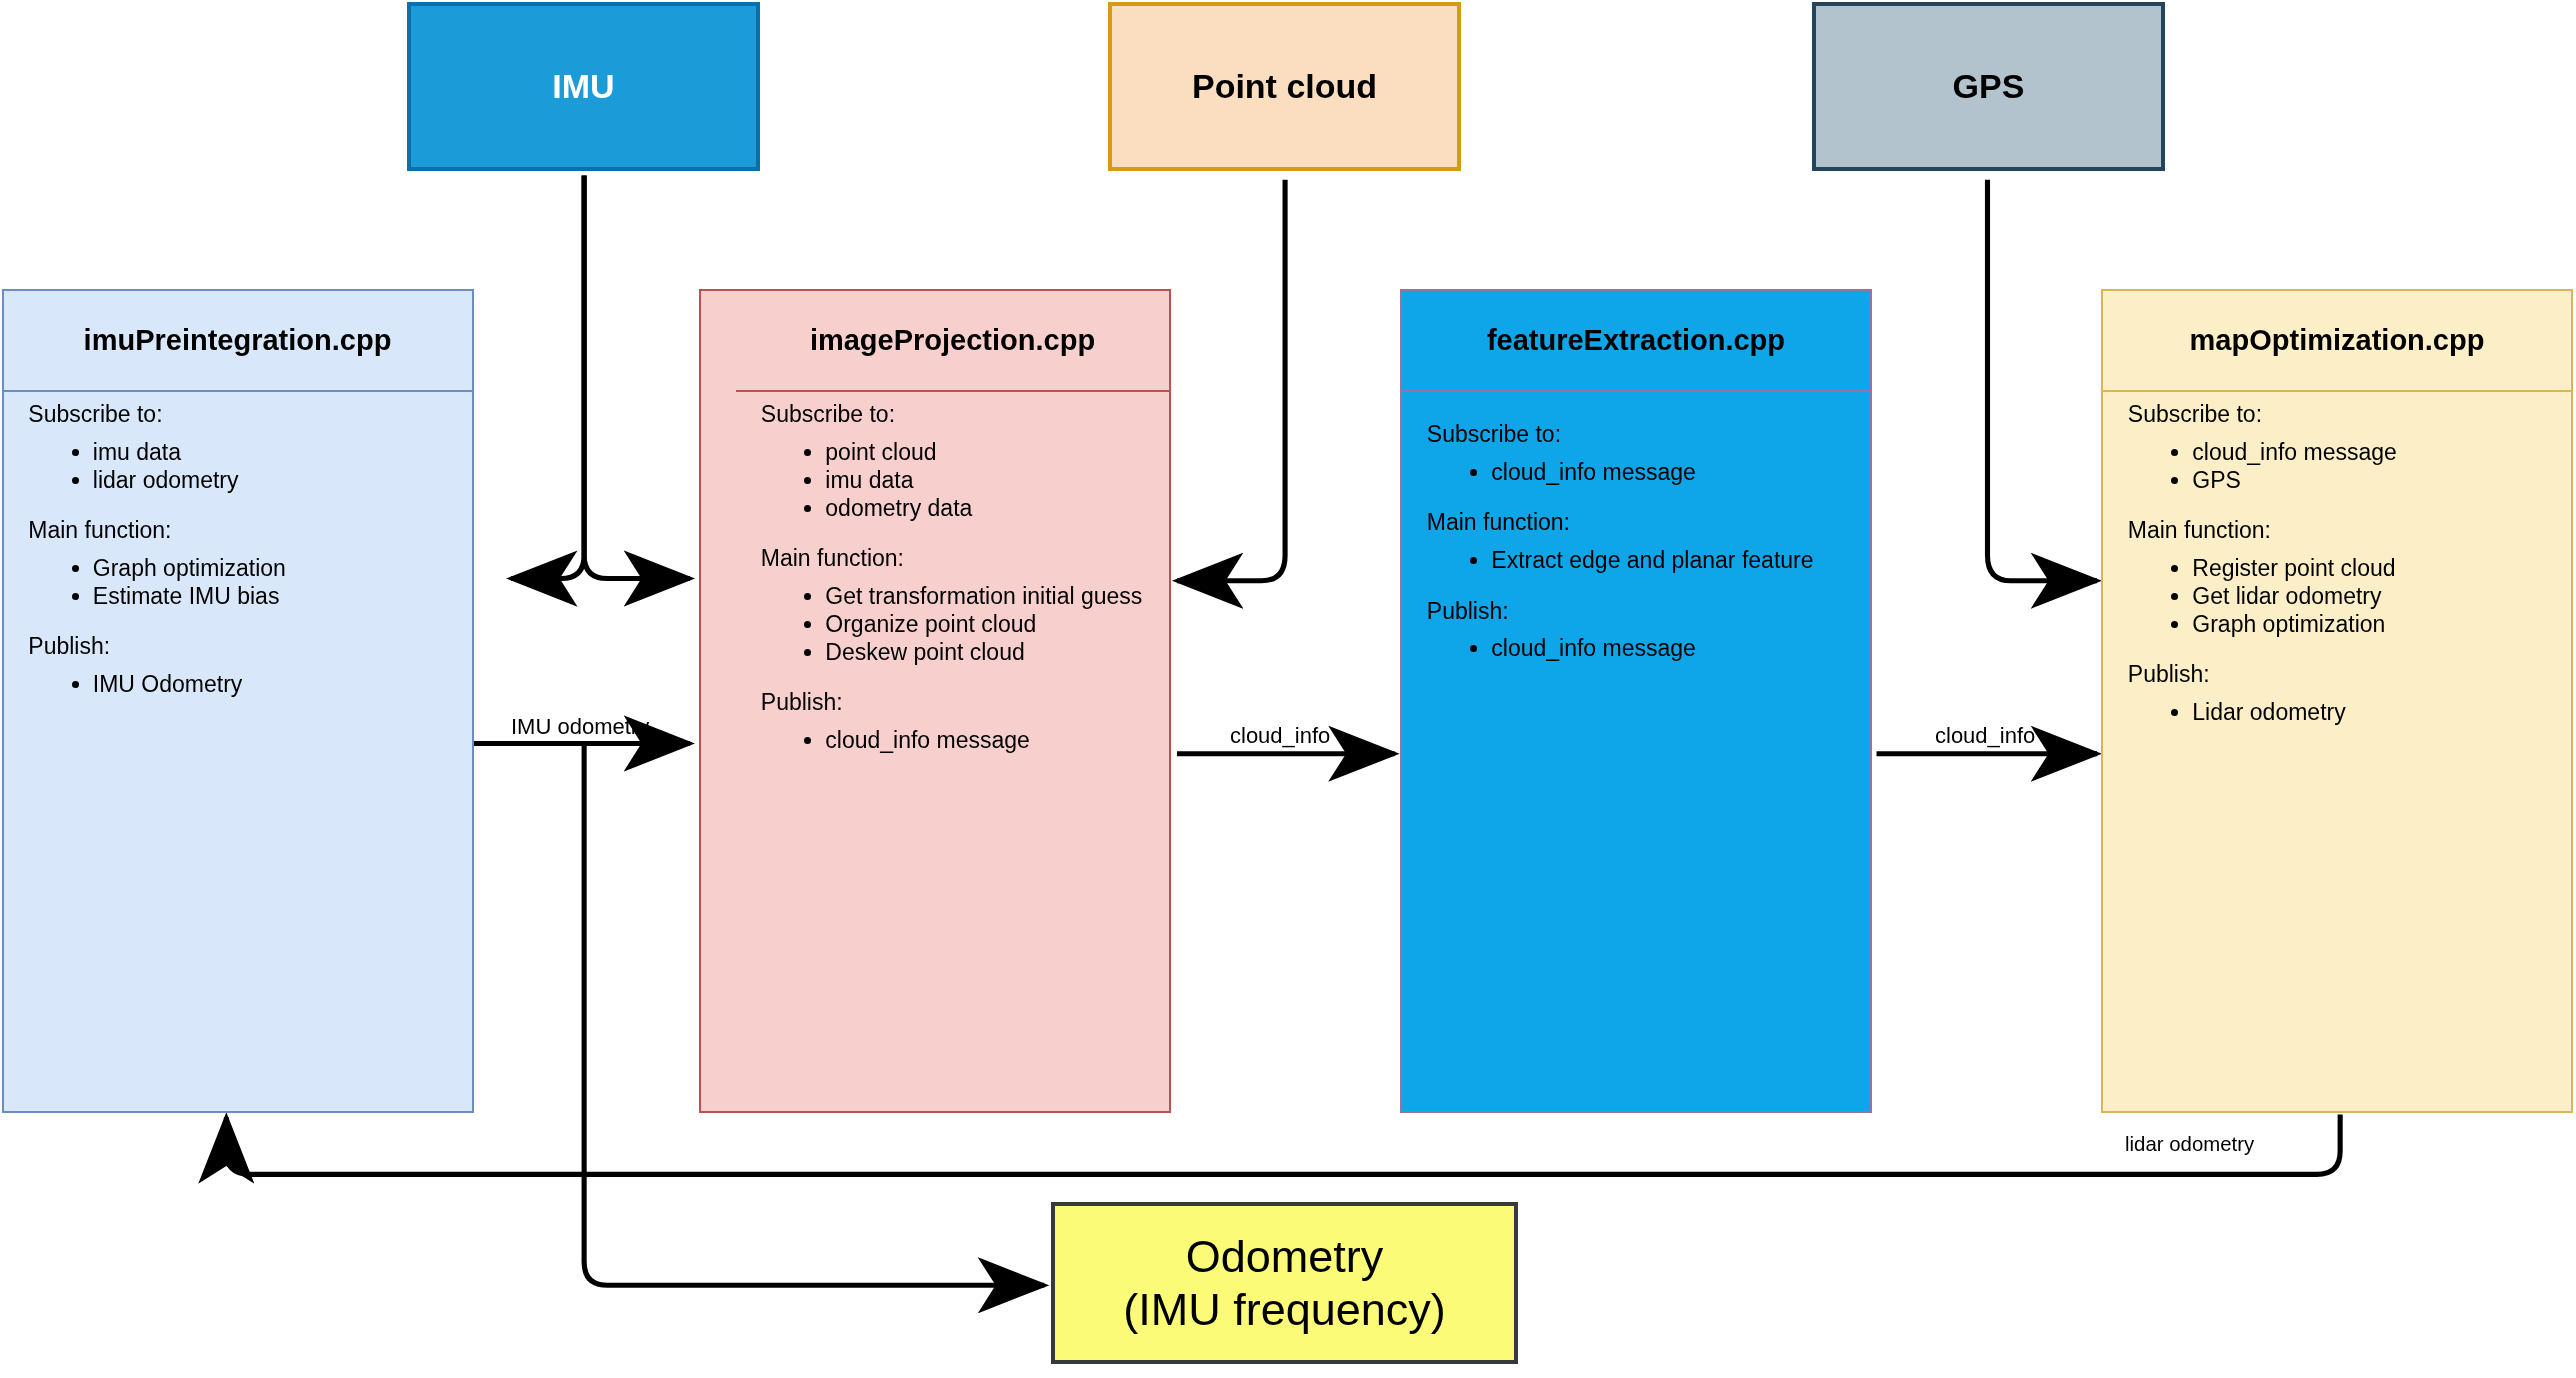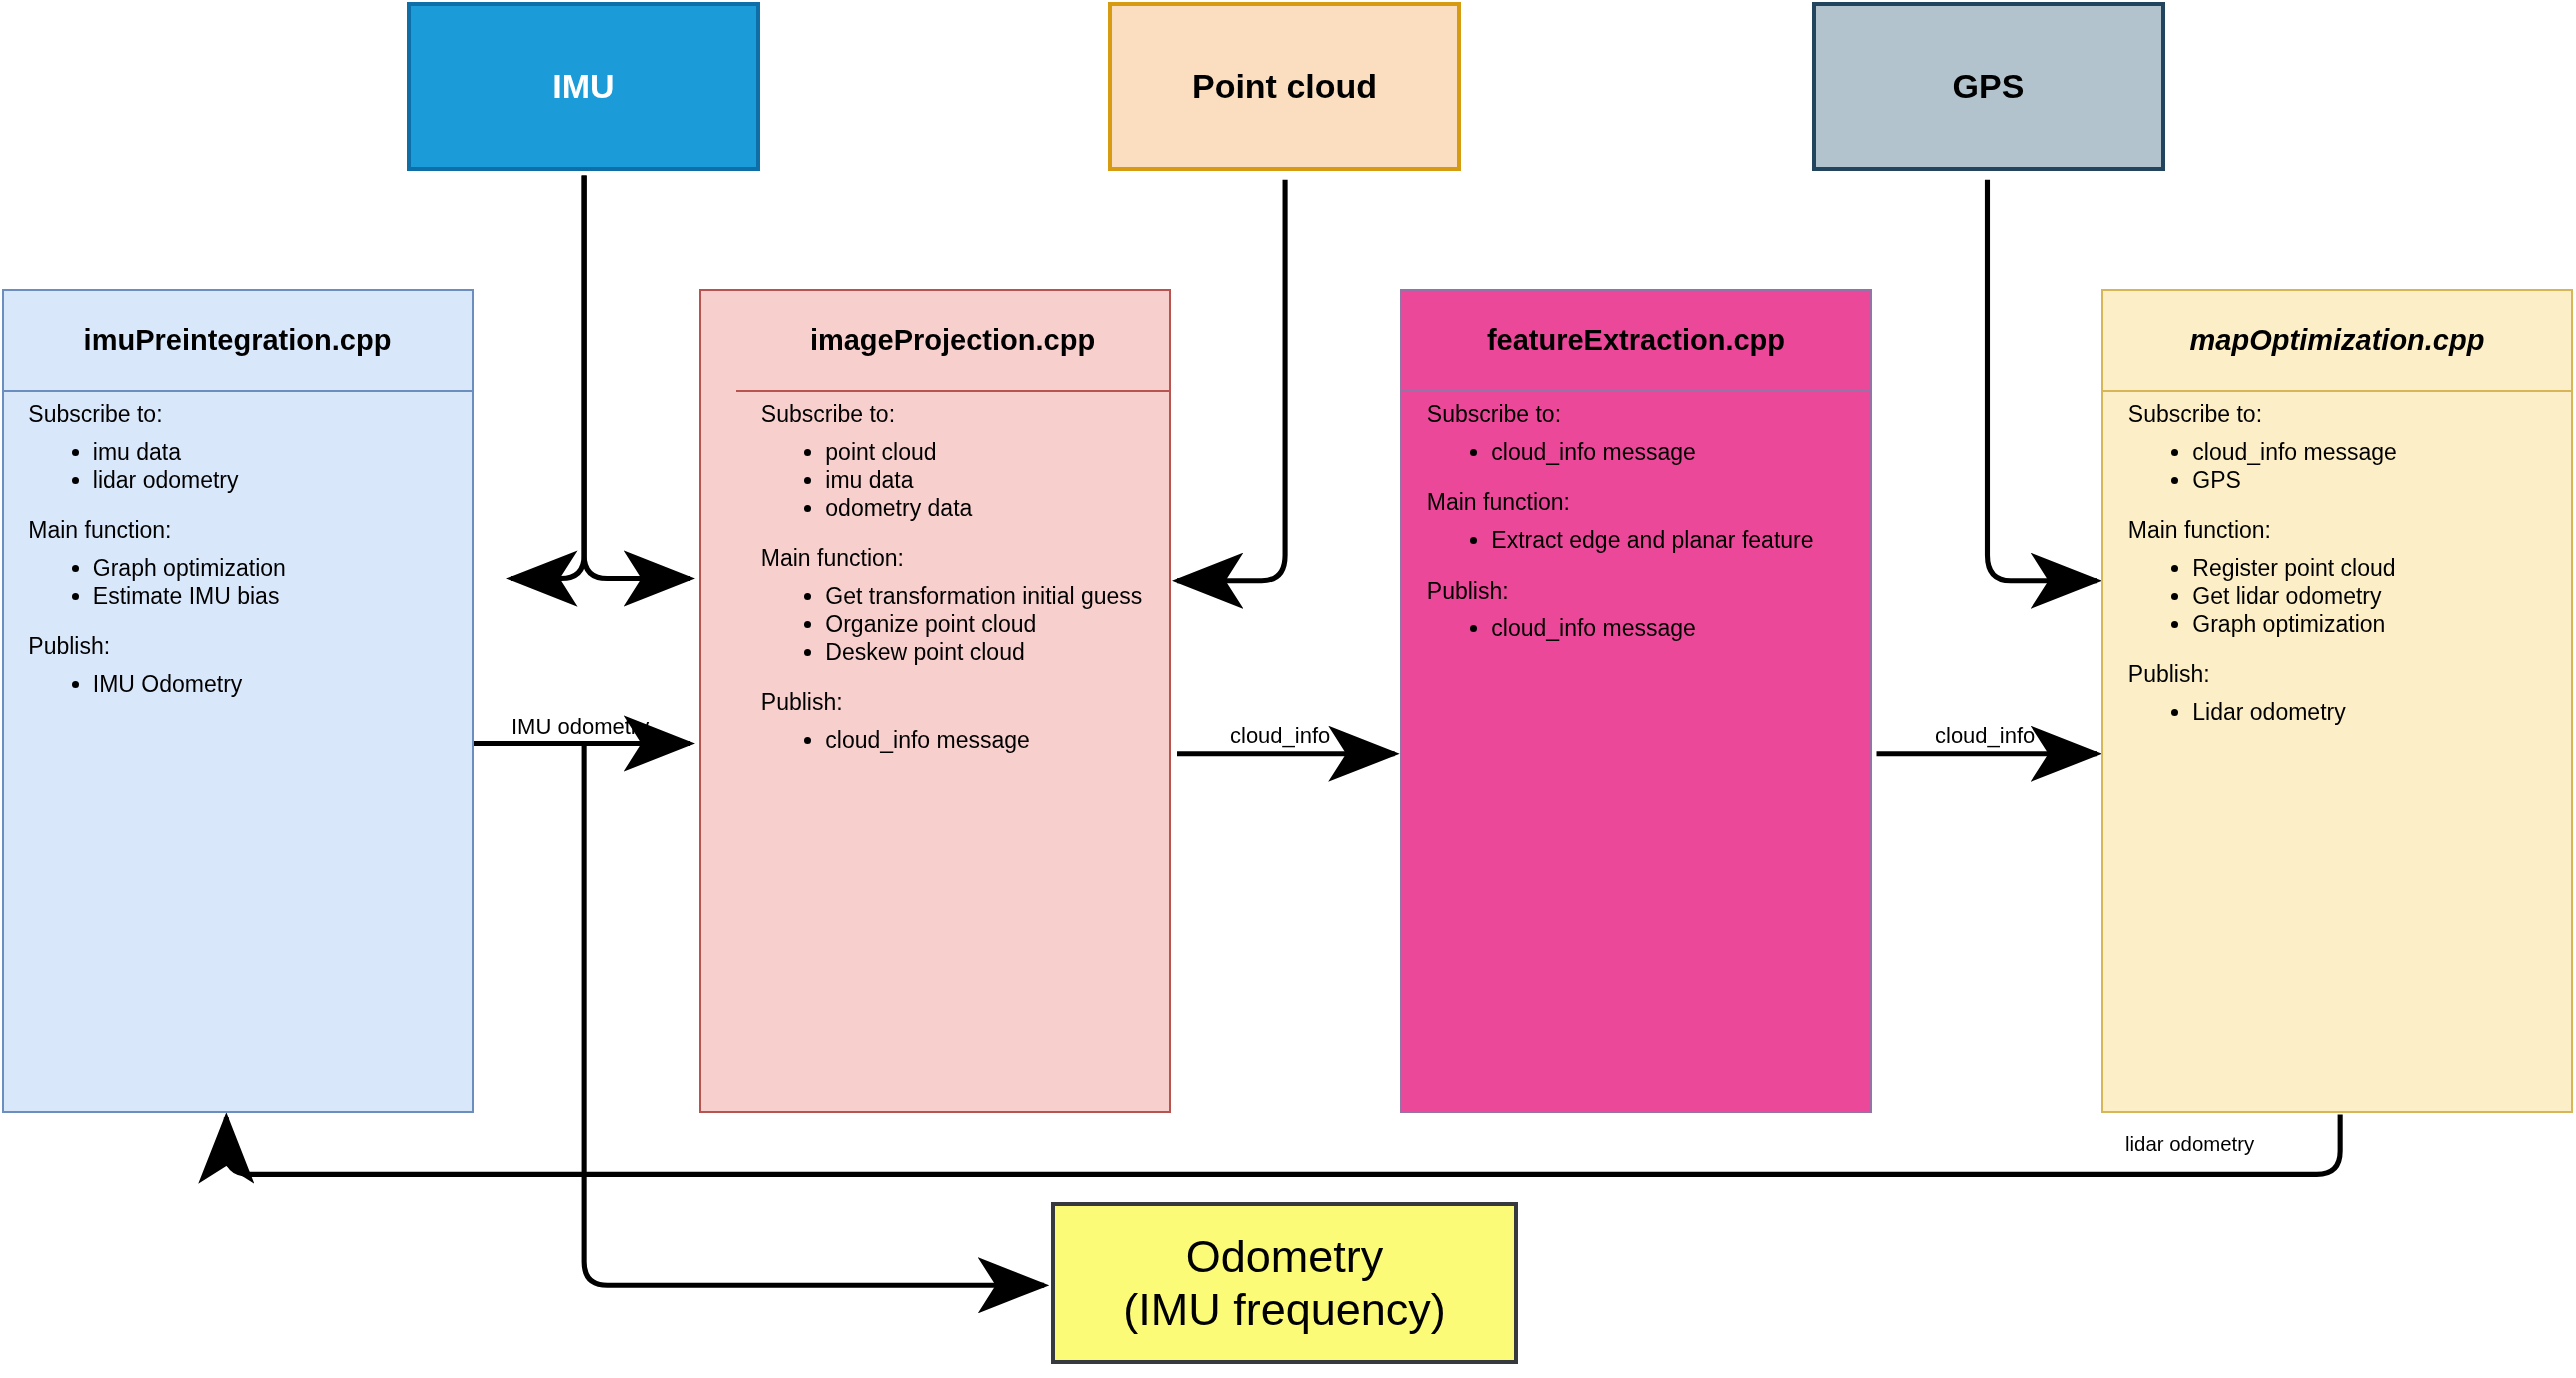--- a/index.html
+++ b/index.html
@@ -29,24 +29,24 @@
   .card .body{flex:1;padding:10.2px 4.4px 7.3px 7.3px;box-sizing:border-box;
               font-size:23px;line-height:1.12;}
   .card .sec{margin:0 0 4.4px 17.5px;}
   .card ul{margin:11.7px 0 25px 0;padding-left:82px;list-style:disc;}
   .card ul li{margin:0 0 2.2px 0;}
 
   .card.blue  {background:#D9E7FA;border:2.2px solid #6C8EBF;}
   .card.blue  .hdr{border-bottom:2.2px solid #6C8EBF;}
   .card.pink  {background:#F7CFCD;border:2.9px solid #B85450;}
   .card.pink  .hdr{border-bottom:2.9px solid #B85450;}
-  .card.purple{background:#ec4899;border:2.9px solid #9673A6;}
+  .card.purple{background:#0ea5e9;border:2.9px solid #9673A6;gap:20px;}
   .card.purple.hdr,.card.purple .hdr{border-bottom:2.9px solid #9673A6;}
   .card.yellow{background:#FCEFC7;border:2.9px solid #D6B656;}
-  .card.yellow .hdr{border-bottom:2.9px solid #D6B656;font-style:italic;}
+  .card.yellow .hdr{border-bottom:2.9px solid #D6B656;}
 
   
   .elabel{position:absolute;font-size:22px;color:#000;white-space:nowrap;}
   .elabel.small{font-size:20.4px;}
 </style>
 </head>
 <body>
 
 <div id="stage">
 

